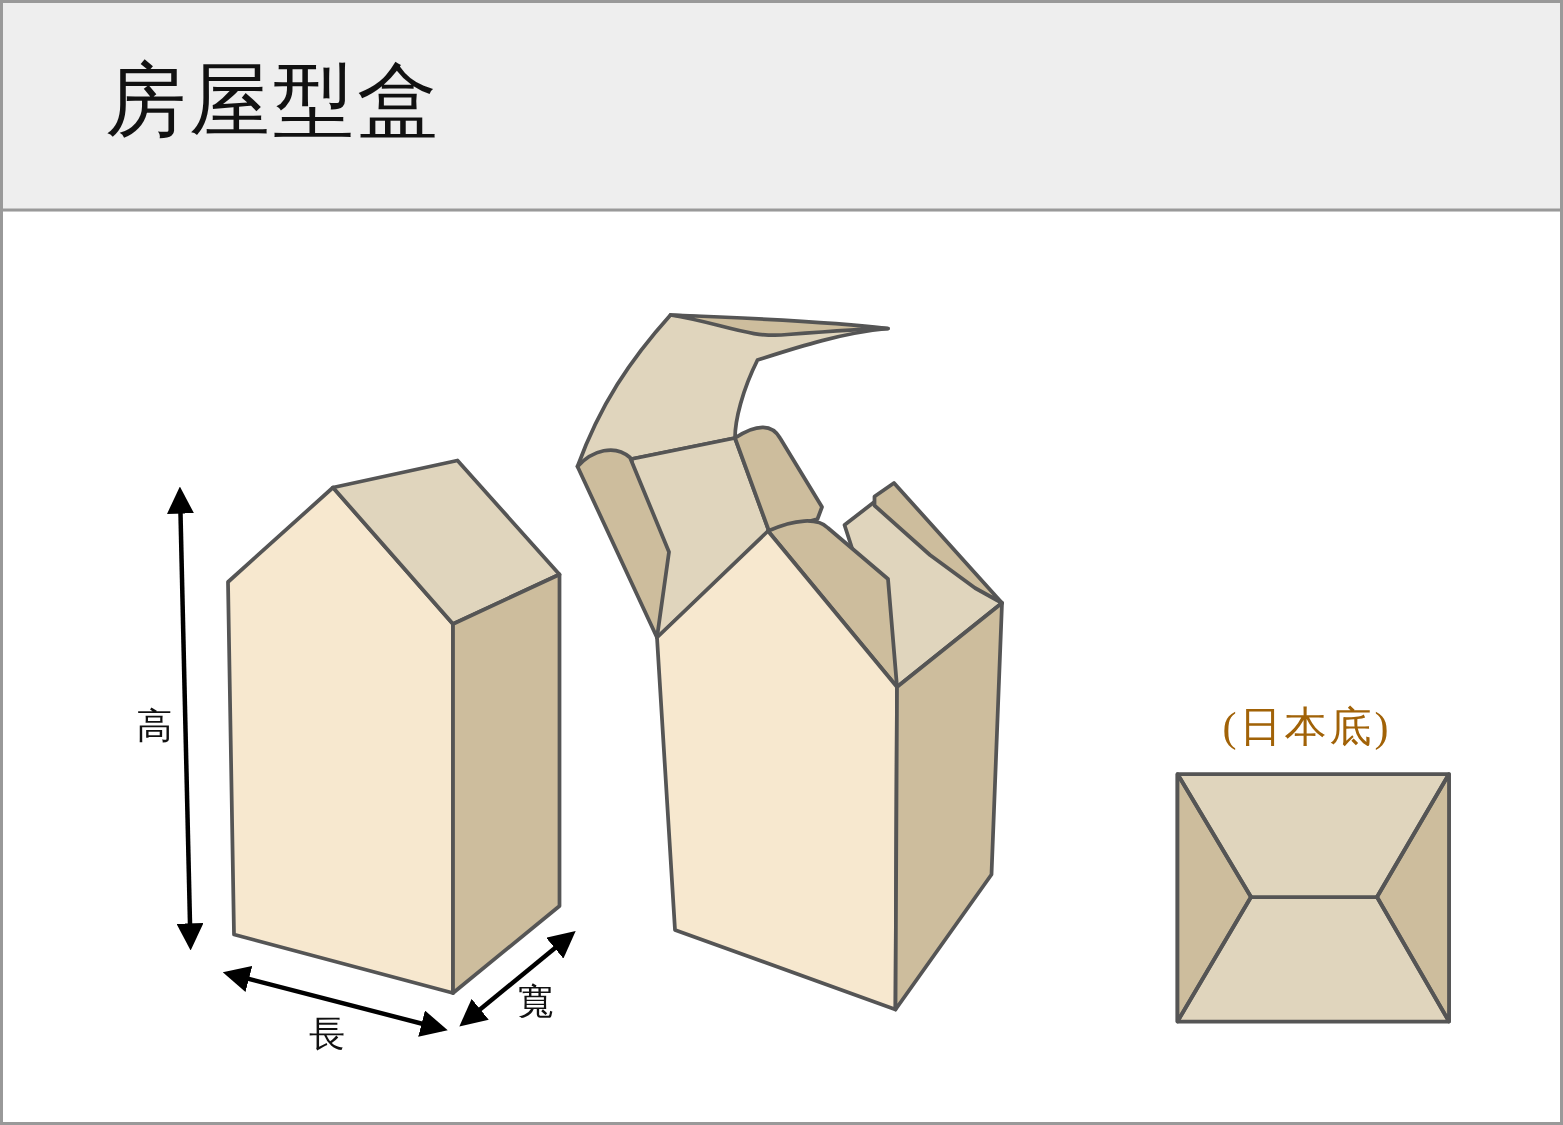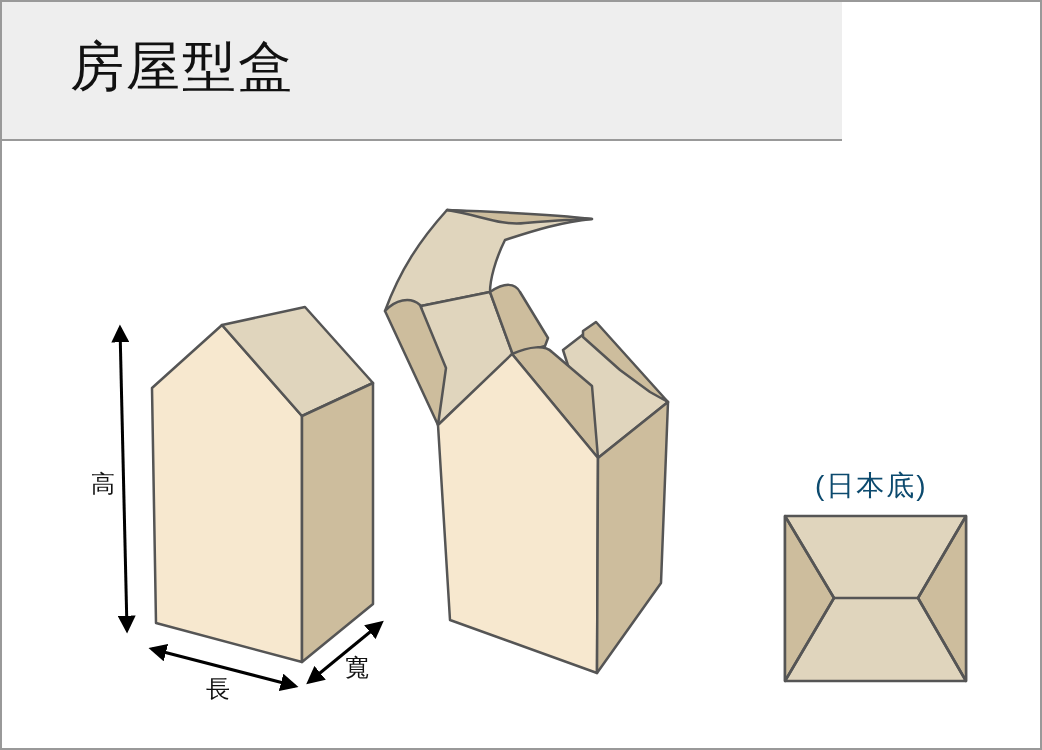--- a/index.html
+++ b/index.html
@@ -2,35 +2,35 @@
 <html><head>
   <meta charset="utf-8">
   <style>
     html, body { margin: 0; padding: 0; background: #ffffff; }
     body { width: 1042px; height: 750px; overflow: hidden; position: relative; }
     .frame {
       position: absolute; left: 0; top: 0; width: 1038px; height: 746px;
       border: 2px solid #999999; background: #ffffff;
     }
     .header {
-      position: absolute; left: 0; top: 0; width: 840px; height: 137px;
+      position: absolute; left: 0; top: 0; width: 1038px; height: 137px;
       background: #eeeeee; border-bottom: 2px solid #999999;
     }
     .title {
       position: absolute; left: 68px; top: 38px;
       font-family: "DejaVu Sans", sans-serif; font-size: 54px; color: #111111;
       letter-spacing: 2px; line-height: 1;
     }
     svg.diagram { position: absolute; left: 0; top: 0; }
     .label {
       position: absolute; font-family: "DejaVu Sans", sans-serif; color: #111111;
       font-size: 24px; line-height: 1;
     }
     .sublabel {
-      position: absolute; font-family: Liberation Sans, sans-serif; color: #0c4a6e;
+      position: absolute; font-family: Liberation Serif, serif; color: #a16207;
       font-size: 28px; line-height: 1; letter-spacing: 2px;
     }
   </style>
 </head>
 <body>
 
 <div class="frame">
   <div class="header">
     <div class="title">房屋型盒</div>
   </div>

